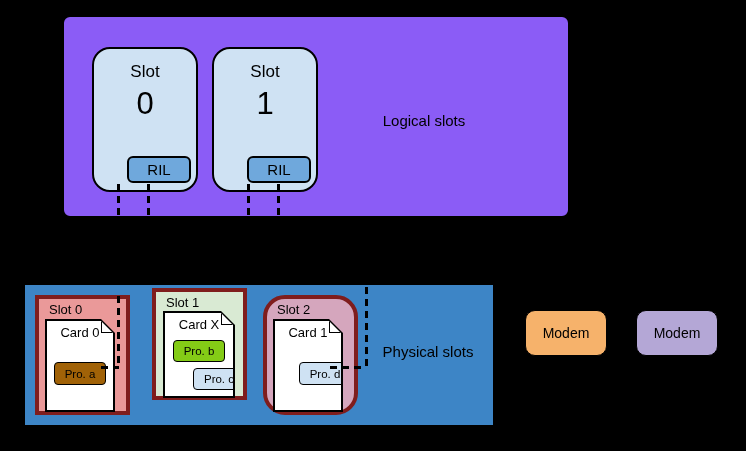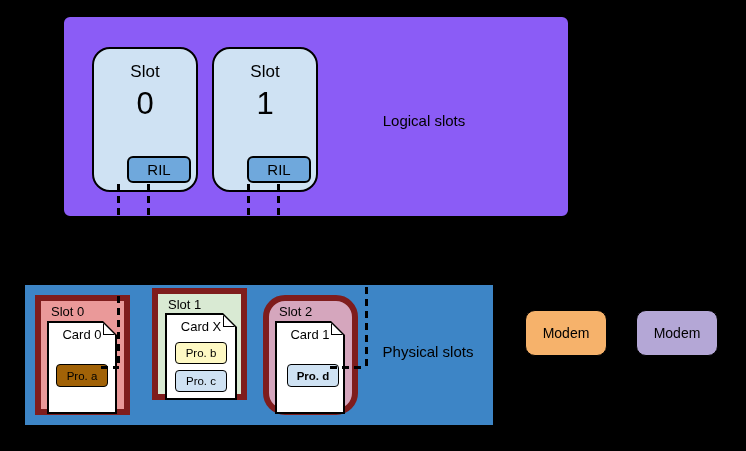--- a/index.html
+++ b/index.html
@@ -38,21 +38,21 @@
   .dash-p1 { left:117px; top:296px; height:72px; }
   .dash-h1 { left:101px; top:366px; width:18px; }
   .dash-p2 { left:365px; top:287px; height:81px; }
   .dash-h2 { left:330px; top:366px; width:35px; }
 
   
   .physical-panel {
     position:absolute; left:25px; top:285px; width:468px; height:140px;
     background:#3d85c6;
   }
-  .pslot { position:absolute; border:6px solid #7f1d1d; box-sizing:border-box; }
+  .pslot { position:absolute; border:4px solid #7f1d1d; box-sizing:border-box; }
   .pslot-0 { left:10px;  top:10px; width:95px; height:120px; background:#ea9999; }
   .pslot-1 { left:127px; top:3px;  width:95px; height:112px; background:#d9ead3; }
   .pslot-2 { left:238px; top:10px; width:95px; height:120px; background:#d5a6bd;border-radius:22px; }
   .pslot-label { margin:3px 0 0 10px; font-size:13px; }
 
   .card { position:absolute; background:#000;
     clip-path:polygon(0 0, calc(100% - 14px) 0, 100% 14px, 100% 100%, 0 100%); }
   .card-0 { left:6px; top:20px; width:70px; height:93px; }
   .card-x { left:7px; top:19px; width:72px; height:87px; }
   .card-1 { left:6px; top:20px; width:70px; height:93px; }
@@ -63,21 +63,21 @@
   .card-label { text-align:center; margin-top:4px; font-size:13px; }
 
   .profile {
     position:absolute; width:52px; height:23px; background:#cfe2f3;
     border:1.5px solid #000; border-radius:4px; box-sizing:border-box;
     display:flex; align-items:center; justify-content:center; font-size:11.5px;
   }
   .pro-a { left:7px; top:41px; }
   .pro-b { left:8px; top:27px; height:22px; }
   .pro-c { left:8px; top:55px; height:22px; }
-  .pro-d { left:10px; top:41px;font-weight:bold; }
+  .pro-d { left:24px; top:41px; }
 
   .physical-label { position:absolute; left:328px; top:58px; width:150px; text-align:center; font-size:15px; }
 
   
   .modem {
     position:absolute; top:310px; width:82px; height:46px;
     border:1.5px solid #000; border-radius:10px; box-sizing:border-box;
     display:flex; align-items:center; justify-content:center; font-size:14px;
   }
   .modem-0 { left:525px; background:#f6b26b; }
@@ -122,22 +122,22 @@
         </div>
       </div>
     </div>
 
     <div class="pslot pslot-1" style="background: rgb(217, 234, 211);">
       <div class="pslot-label">Slot 1</div>
       <div class="card card-x">
         <div class="card-inner">
           <div class="card-fold"></div>
           <div class="card-label">Card X</div>
-          <div class="profile pro-b" style="background: #fef9c3;">Pro. b</div>
-          <div class="profile pro-c" style="background: rgb(207, 226, 243);">Pro. c</div>
+          <div class="profile pro-b" style="background: #84cc16;">Pro. b</div>
+          <div class="profile pro-c" style="background: rgb(207, 226, 243); margin-left: 20px;">Pro. c</div>
         </div>
       </div>
     </div>
 
     <div class="pslot pslot-2" style="background: rgb(213, 166, 189);">
       <div class="pslot-label">Slot 2</div>
       <div class="card card-1">
         <div class="card-inner">
           <div class="card-fold"></div>
           <div class="card-label">Card 1</div>

